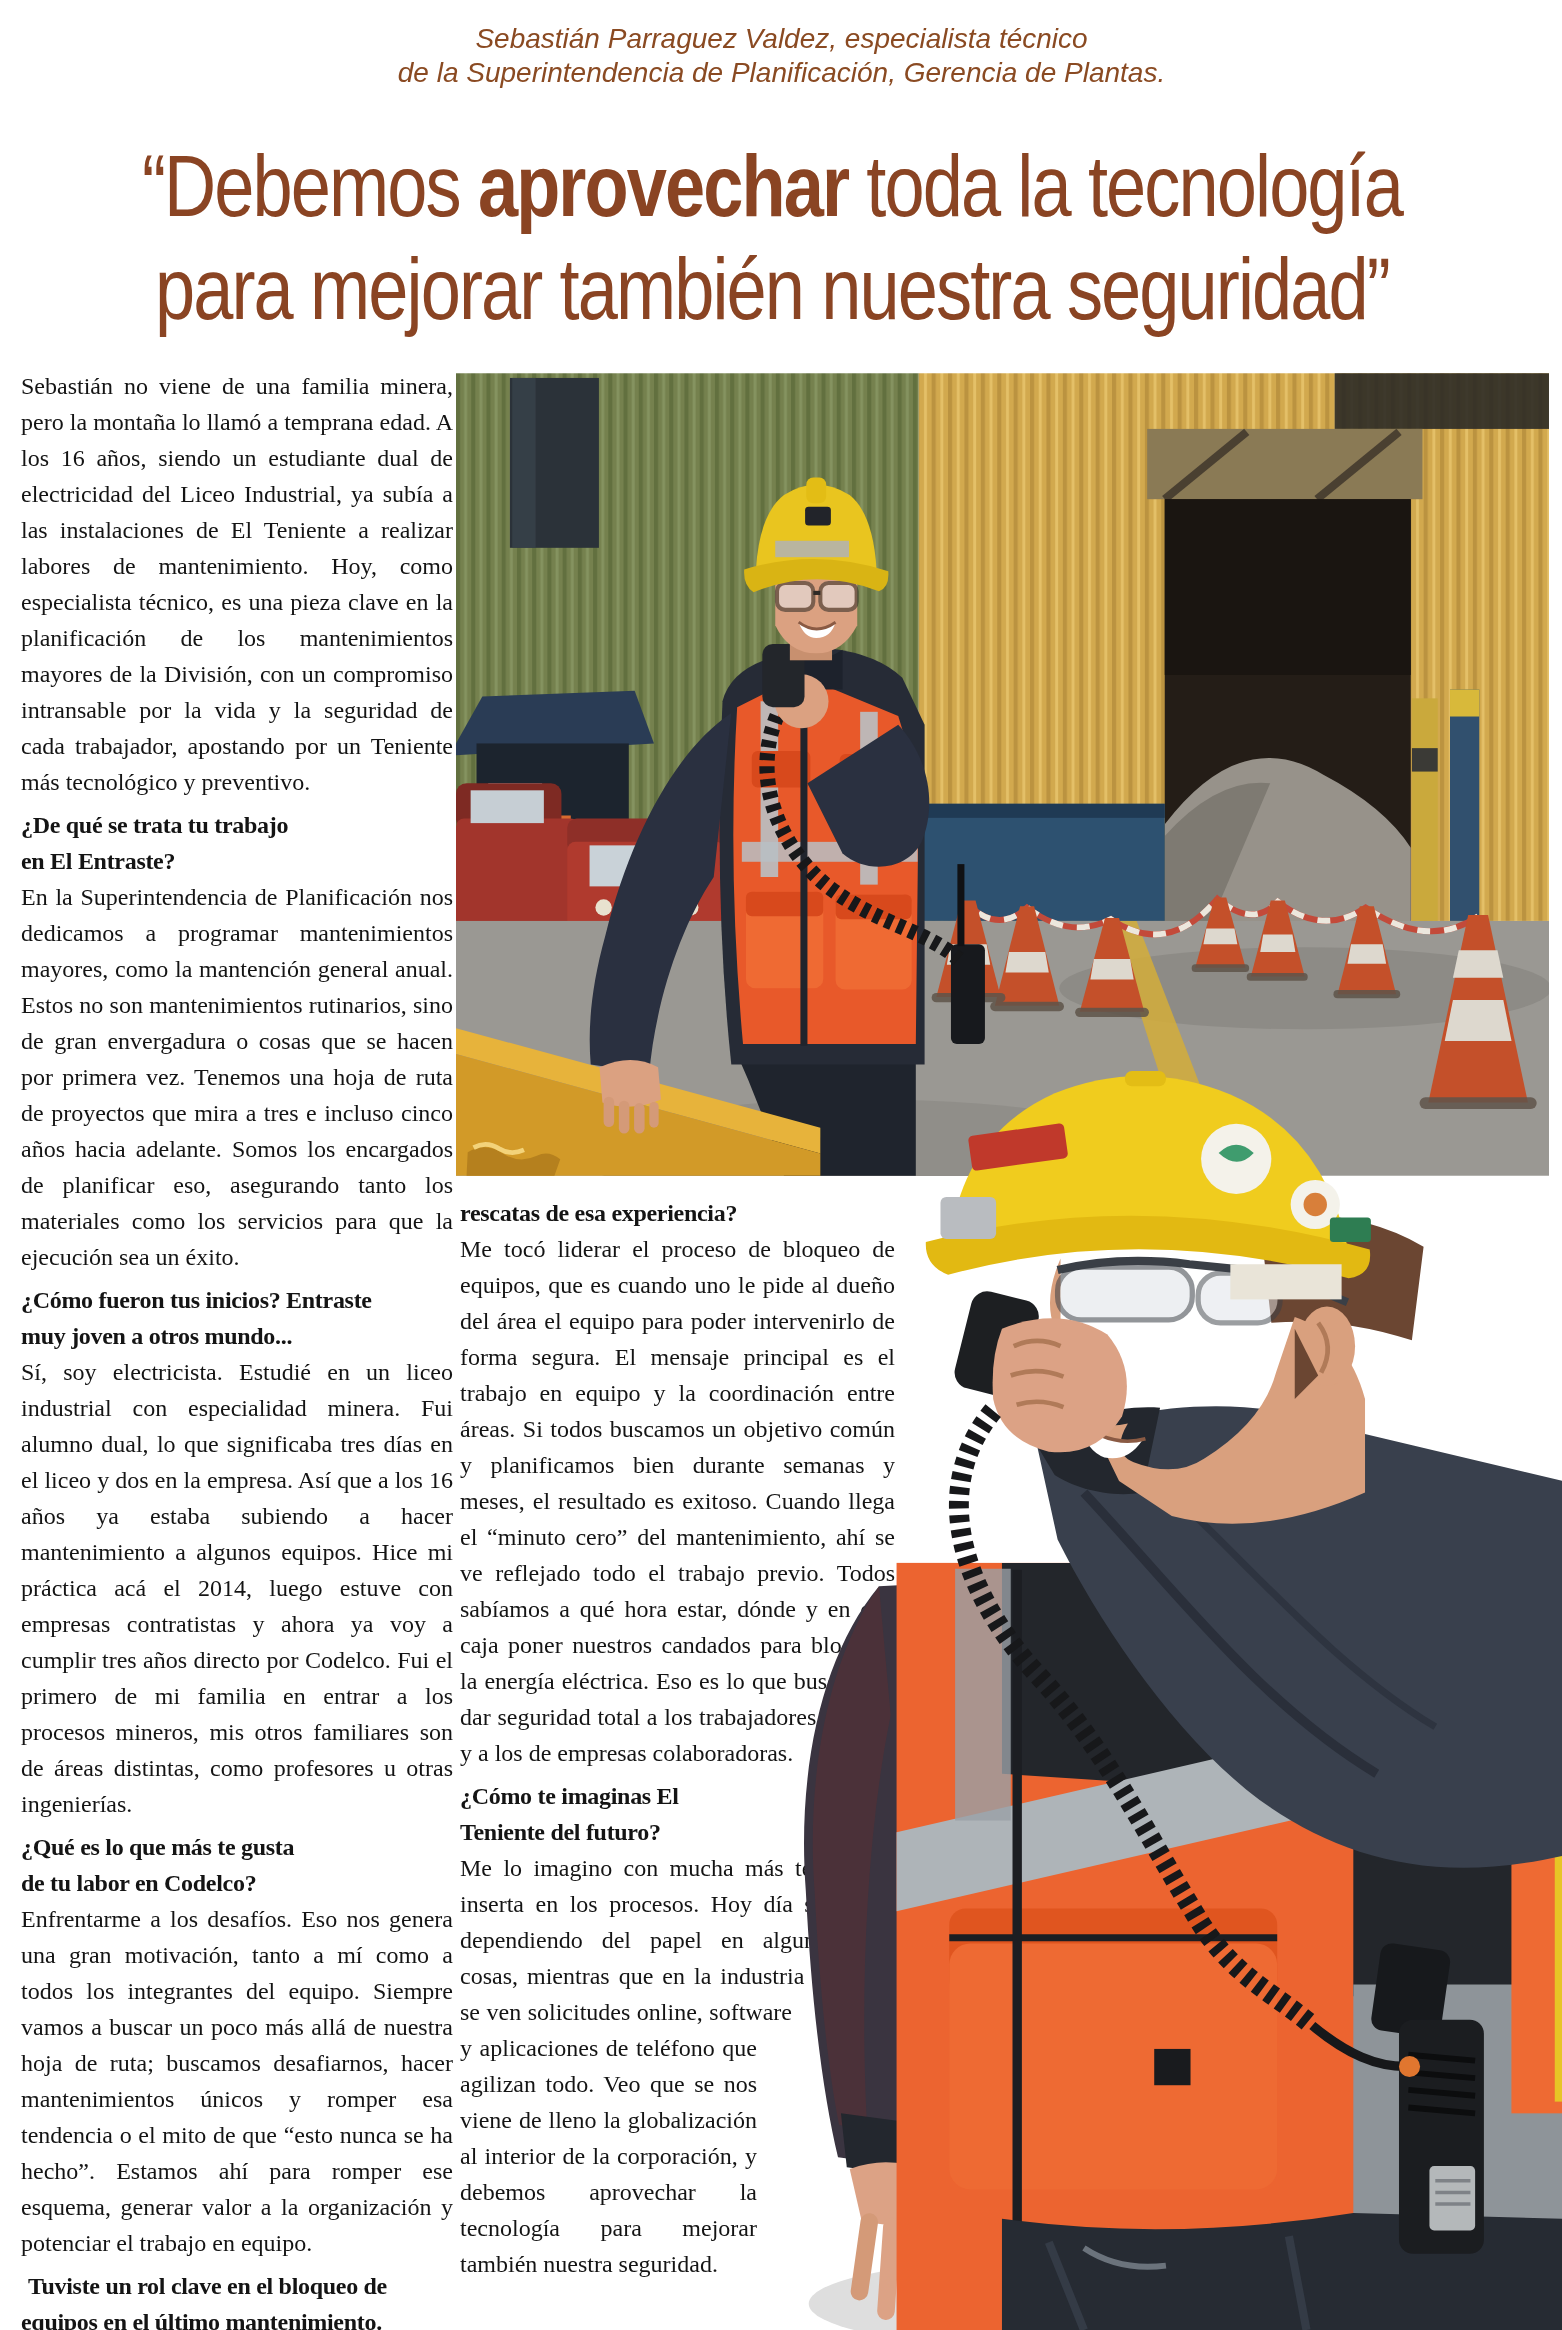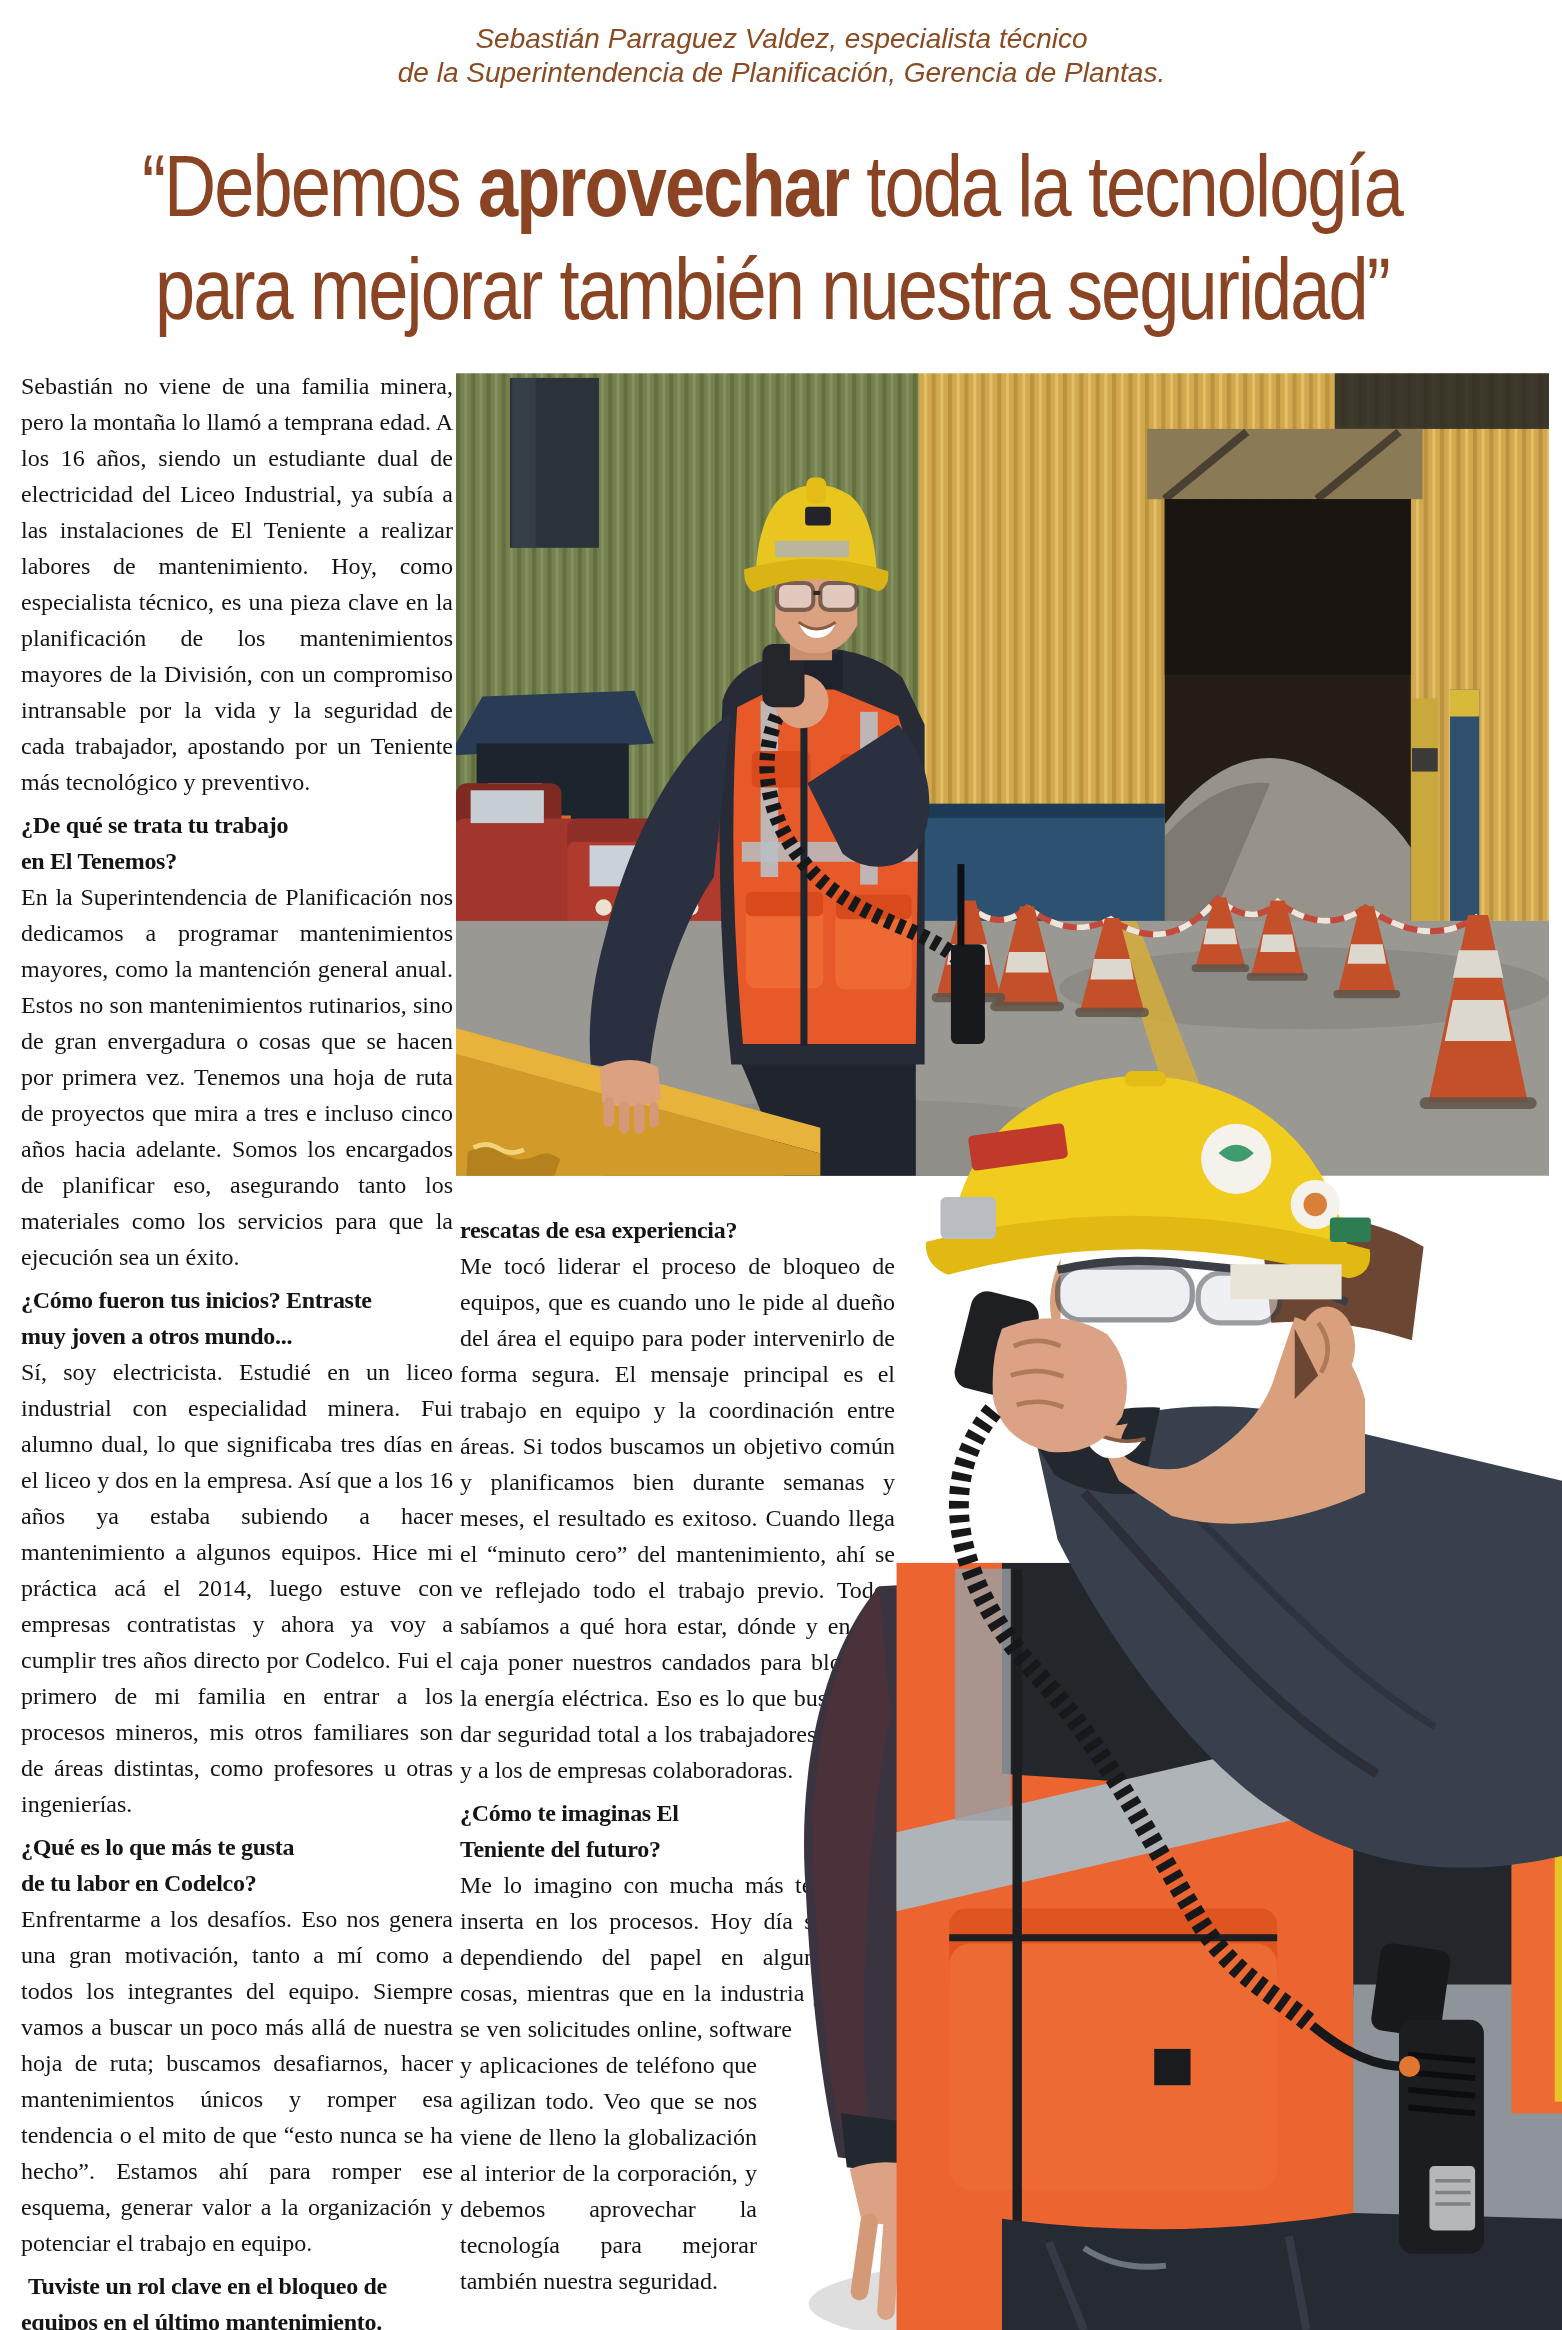--- a/index.html
+++ b/index.html
@@ -50,21 +50,21 @@
   }
   #col-left{left:21px; top:368px; width:432px;}
   #col-mid{left:460px; top:1195px; width:435px;}
   .para{margin:0 0 0 0;}
   .q{
     font-weight:700;
     text-align:left;
     margin-top:7px;
   }
   .q .q-line{white-space:nowrap; letter-spacing:-0.3px;}
-  .q-first{margin-top:17px;}
+  .q-first{margin-top:0;}
   .fr{float:right; clear:right;}
   
   #photo1{
     position:absolute; left:456px; top:373px; width:1093px; height:803px;
   }
   #photo2{
     position:absolute; left:674px; top:1071px; width:889px; height:1259px;
   }
   svg{display:block;}
 </style>
@@ -81,21 +81,21 @@
   <div class="headline">
     <span class="headline-line"><span>“Debemos </span><b>aprovechar</b><span> toda la tecnología</span></span>
     <span class="headline-line">para mejorar también nuestra seguridad”</span>
   </div>
 
   <div class="col" id="col-left">
     <p class="para">Sebastián no viene de una familia minera, pero la montaña lo llamó a temprana edad. A los 16 años, siendo un estudiante dual de electricidad del Liceo Industrial, ya subía a las instalaciones de El Teniente a realizar labores de mantenimiento. Hoy, como especialista técnico, es una pieza clave en la planificación de los mantenimientos mayores de la División, con un compromiso intransable por la vida y la seguridad de cada trabajador, apostando por un Teniente más tecnológico y preventivo.</p>
 
     <div class="q">
       <div class="q-line">¿De qué se trata tu trabajo</div>
-      <div class="q-line">en El Tenemos?</div>
+      <div class="q-line">en El Entraste?</div>
     </div>
     <p class="para">En la Superintendencia de Planificación nos dedicamos a programar mantenimientos mayores, como la mantención general anual. Estos no son mantenimientos rutinarios, sino de gran envergadura o cosas que se hacen por primera vez. Tenemos una hoja de ruta de proyectos que mira a tres e incluso cinco años hacia adelante. Somos los encargados de planificar eso, asegurando tanto los materiales como los servicios para que la ejecución sea un éxito.</p>
 
     <div class="q">
       <div class="q-line">¿Cómo fueron tus inicios? Entraste</div>
       <div class="q-line">muy joven a otros mundo...</div>
     </div>
     <p class="para">Sí, soy electricista. Estudié en un liceo industrial con especialidad minera. Fui alumno dual, lo que significaba tres días en el liceo y dos en la empresa. Así que a los 16 años ya estaba subiendo a hacer mantenimiento a algunos equipos. Hice mi práctica acá el 2014, luego estuve con empresas contratistas y ahora ya voy a cumplir tres años directo por Codelco. Fui el primero de mi familia en entrar a los procesos mineros, mis otros familiares son de áreas distintas, como profesores u otras ingenierías.</p>
 
     <div class="q">

